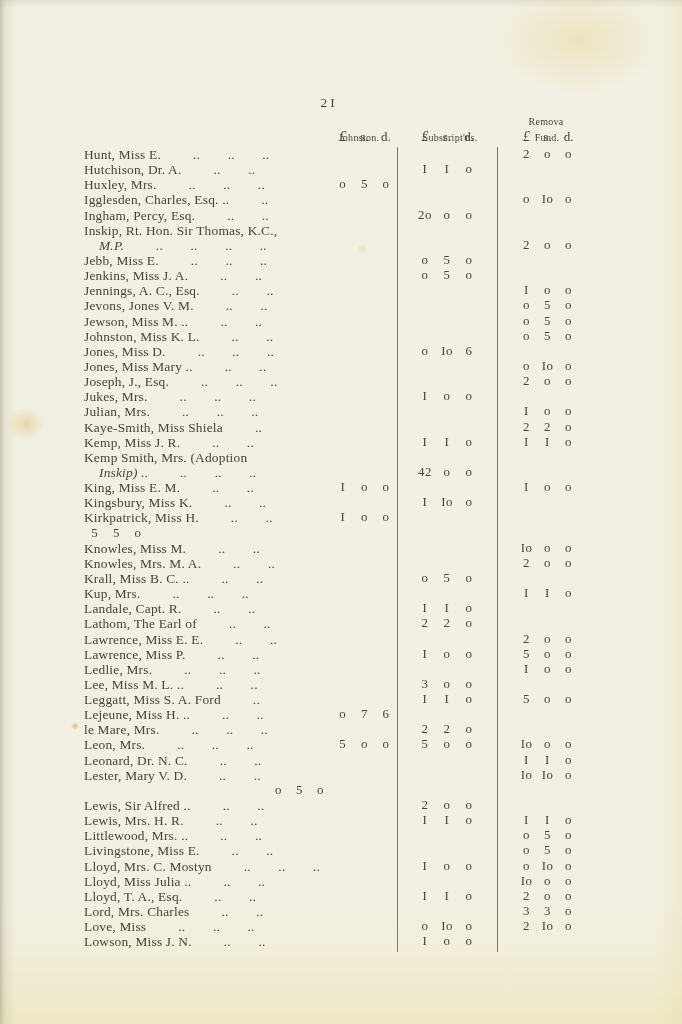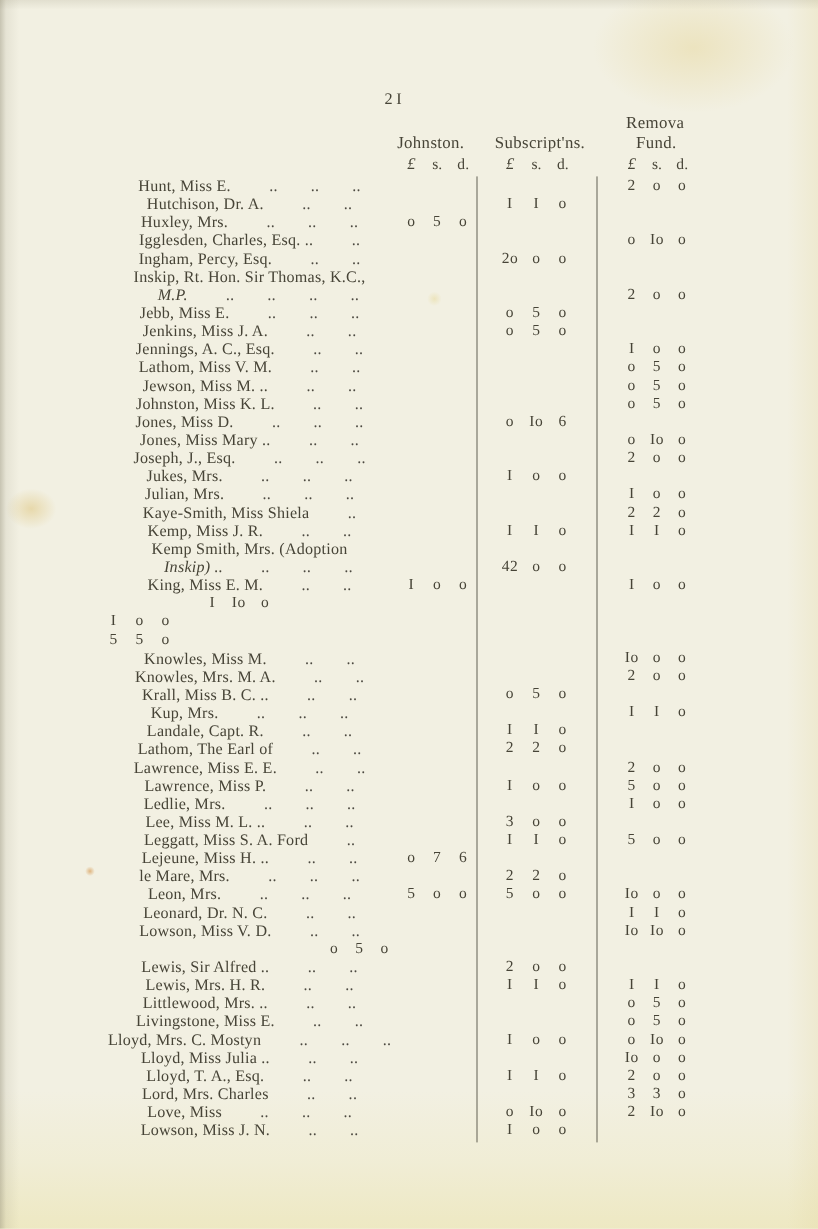--- a/index.html
+++ b/index.html
@@ -15,42 +15,42 @@
       radial-gradient(ellipse 140px 90px at 578px 40px, rgba(222,198,110,0.30), rgba(222,198,110,0) 60%),
       radial-gradient(ellipse 30px 24px at 26px 424px, rgba(216,184,96,0.42), rgba(216,184,96,0) 70%),
       radial-gradient(circle 5px at 75px 726px, rgba(208,132,46,0.55), rgba(208,132,46,0) 80%),
       radial-gradient(circle 8px at 362px 249px, rgba(226,206,120,0.35), rgba(226,206,120,0) 75%),
       linear-gradient(to right, rgba(140,135,112,0.42) 0px, rgba(140,135,112,0.12) 5px, rgba(140,135,112,0) 16px),
       linear-gradient(to bottom, rgba(150,145,120,0.18) 0px, rgba(150,145,120,0) 8px),
       linear-gradient(to left, rgba(228,216,160,0.28) 0px, rgba(228,216,160,0) 26px),
       linear-gradient(to top, rgba(234,226,168,0.55) 0px, rgba(234,226,168,0.22) 55px, rgba(234,226,168,0) 115px);
   }
   .abs{position:absolute;}
-  .center{transform:translateX(-50%);}
+  .center{transform:translateX(-50%);margin-top:20px;}
   .pageno{top:75px;left:329px;font-size:13.5px;letter-spacing:3px;white-space:nowrap;}
-  .colhead{font-size:14px;letter-spacing:0.3px;white-space:nowrap;}
+  .colhead{font-size:10px;letter-spacing:0.3px;white-space:nowrap;}
   #hd-don{top:112px;left:359px;}
   #hd-sub{top:112px;left:450px;}
   #hd-rem1{top:96px;left:546px;}
   #hd-rem2{top:112px;left:547px;}
   .lsd{top:129px;display:flex;font-size:13px;}
   #lsd-don{left:332px;width:65px;}
   #lsd-don .cur{width:21.6px;}
   #lsd-sub{left:397px;width:100px;padding-left:17px;box-sizing:border-box;}
   #lsd-sub .cur{width:22px;}
   #lsd-rem{left:497px;width:90px;padding-left:19px;box-sizing:border-box;}
   #lsd-rem .cur{width:21px;}
   .cur{text-align:center;}
   .pound{font-style:italic;font-size:13.6px;}
   .vrule{position:absolute;top:147px;height:805px;width:1px;background:#5d5a4d;opacity:0.8;}
   #rule1{left:397px;}
   #rule2{left:497px;}
   #rows{position:absolute;left:84px;top:147px;width:560px;}
   .row{display:flex;height:15.15px;line-height:15.4px;font-size:13.4px;letter-spacing:0.2px;}
-  .name-cell{width:248px;flex:none;white-space:nowrap;overflow:visible;text-align:center;}
+  .name-cell{width:248px;flex:none;white-space:nowrap;overflow:visible;}
   .row.indent .name-cell{padding-left:15px;width:233px;font-style:italic;}
   .ldr{margin-left:32px;word-spacing:24px;color:#4c4940;}
   .grp{display:flex;flex:none;box-sizing:border-box;}
   .grp.don{width:65px;}
   .grp.don .amt{width:21.6px;}
   .grp.sub{width:100px;padding-left:17px;}
   .grp.sub .amt{width:22px;}
   .grp.rem{width:90px;padding-left:19px;}
   .grp.rem .amt{width:21px;}
   .amt{text-align:center;font-size:12.9px;letter-spacing:0.5px;}
@@ -261,21 +261,21 @@
           <span class="amt"></span>
           <span class="amt"></span>
         </div>
         <div class="grp rem">
           <span class="amt">I</span>
           <span class="amt">o</span>
           <span class="amt">o</span>
         </div>
       </div>
       <div class="row">
-        <div class="name-cell"><span>Lathom, Miss V. M.</span><span class="ldr">.. ..</span></div>
+        <div class="name-cell"><span>Jevons, Jones V. M.</span><span class="ldr">.. ..</span></div>
         <div class="grp don">
           <span class="amt"></span>
           <span class="amt"></span>
           <span class="amt"></span>
         </div>
         <div class="grp sub">
           <span class="amt"></span>
           <span class="amt"></span>
           <span class="amt"></span>
         </div>
@@ -495,37 +495,39 @@
           <span class="amt"></span>
           <span class="amt"></span>
         </div>
         <div class="grp rem">
           <span class="amt">I</span>
           <span class="amt">o</span>
           <span class="amt">o</span>
         </div>
       </div>
       <div class="row">
-        <div class="grp don">
-          <span class="amt"></span>
-          <span class="amt"></span>
-          <span class="amt"></span>
-        </div>
-        <div class="grp sub">
-          <span class="amt">I</span>
-          <span class="amt">Io</span>
-          <span class="amt">o</span>
-        </div>
-        <div class="grp rem">
-          <span class="amt"></span>
-          <span class="amt"></span>
-          <span class="amt"></span>
-        </div>
-      </div>
-      <div class="row">
+        <div class="name-cell"><span>Kingsbury, Miss K.</span><span class="ldr">.. ..</span></div>
+        <div class="grp don">
+          <span class="amt"></span>
+          <span class="amt"></span>
+          <span class="amt"></span>
+        </div>
+        <div class="grp sub">
+          <span class="amt">I</span>
+          <span class="amt">Io</span>
+          <span class="amt">o</span>
+        </div>
+        <div class="grp rem">
+          <span class="amt"></span>
+          <span class="amt"></span>
+          <span class="amt"></span>
+        </div>
+      </div>
+      <div class="row">
+        <div class="name-cell"><span>Kirkpatrick, Miss H.</span><span class="ldr">.. ..</span></div>
         <div class="grp don">
           <span class="amt">I</span>
           <span class="amt">o</span>
           <span class="amt">o</span>
         </div>
         <div class="grp sub">
           <span class="amt"></span>
           <span class="amt"></span>
           <span class="amt"></span>
         </div>
@@ -816,21 +818,21 @@
           <span class="amt"></span>
           <span class="amt"></span>
         </div>
         <div class="grp rem">
           <span class="amt">I</span>
           <span class="amt">I</span>
           <span class="amt">o</span>
         </div>
       </div>
       <div class="row">
-        <div class="name-cell"><span>Lowson, Miss V. D.</span><span class="ldr">.. ..</span></div>
+        <div class="name-cell"><span>Lester, Mary V. D.</span><span class="ldr">.. ..</span></div>
         <div class="grp don">
           <span class="amt"></span>
           <span class="amt"></span>
           <span class="amt"></span>
         </div>
         <div class="grp sub">
           <span class="amt"></span>
           <span class="amt"></span>
           <span class="amt"></span>
         </div>

